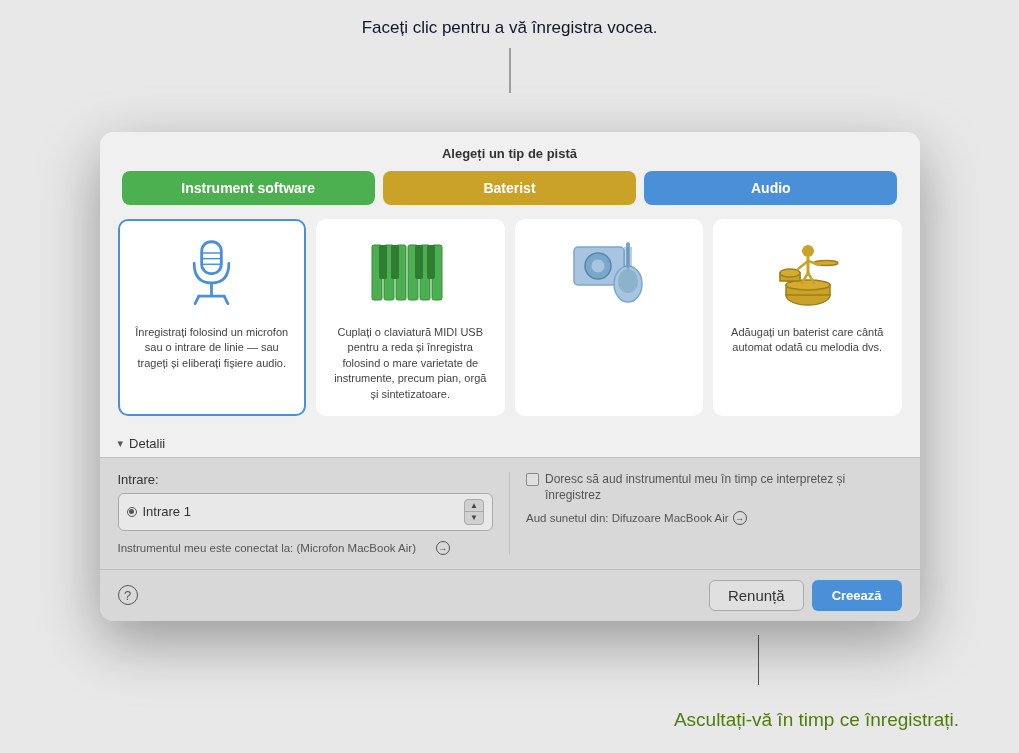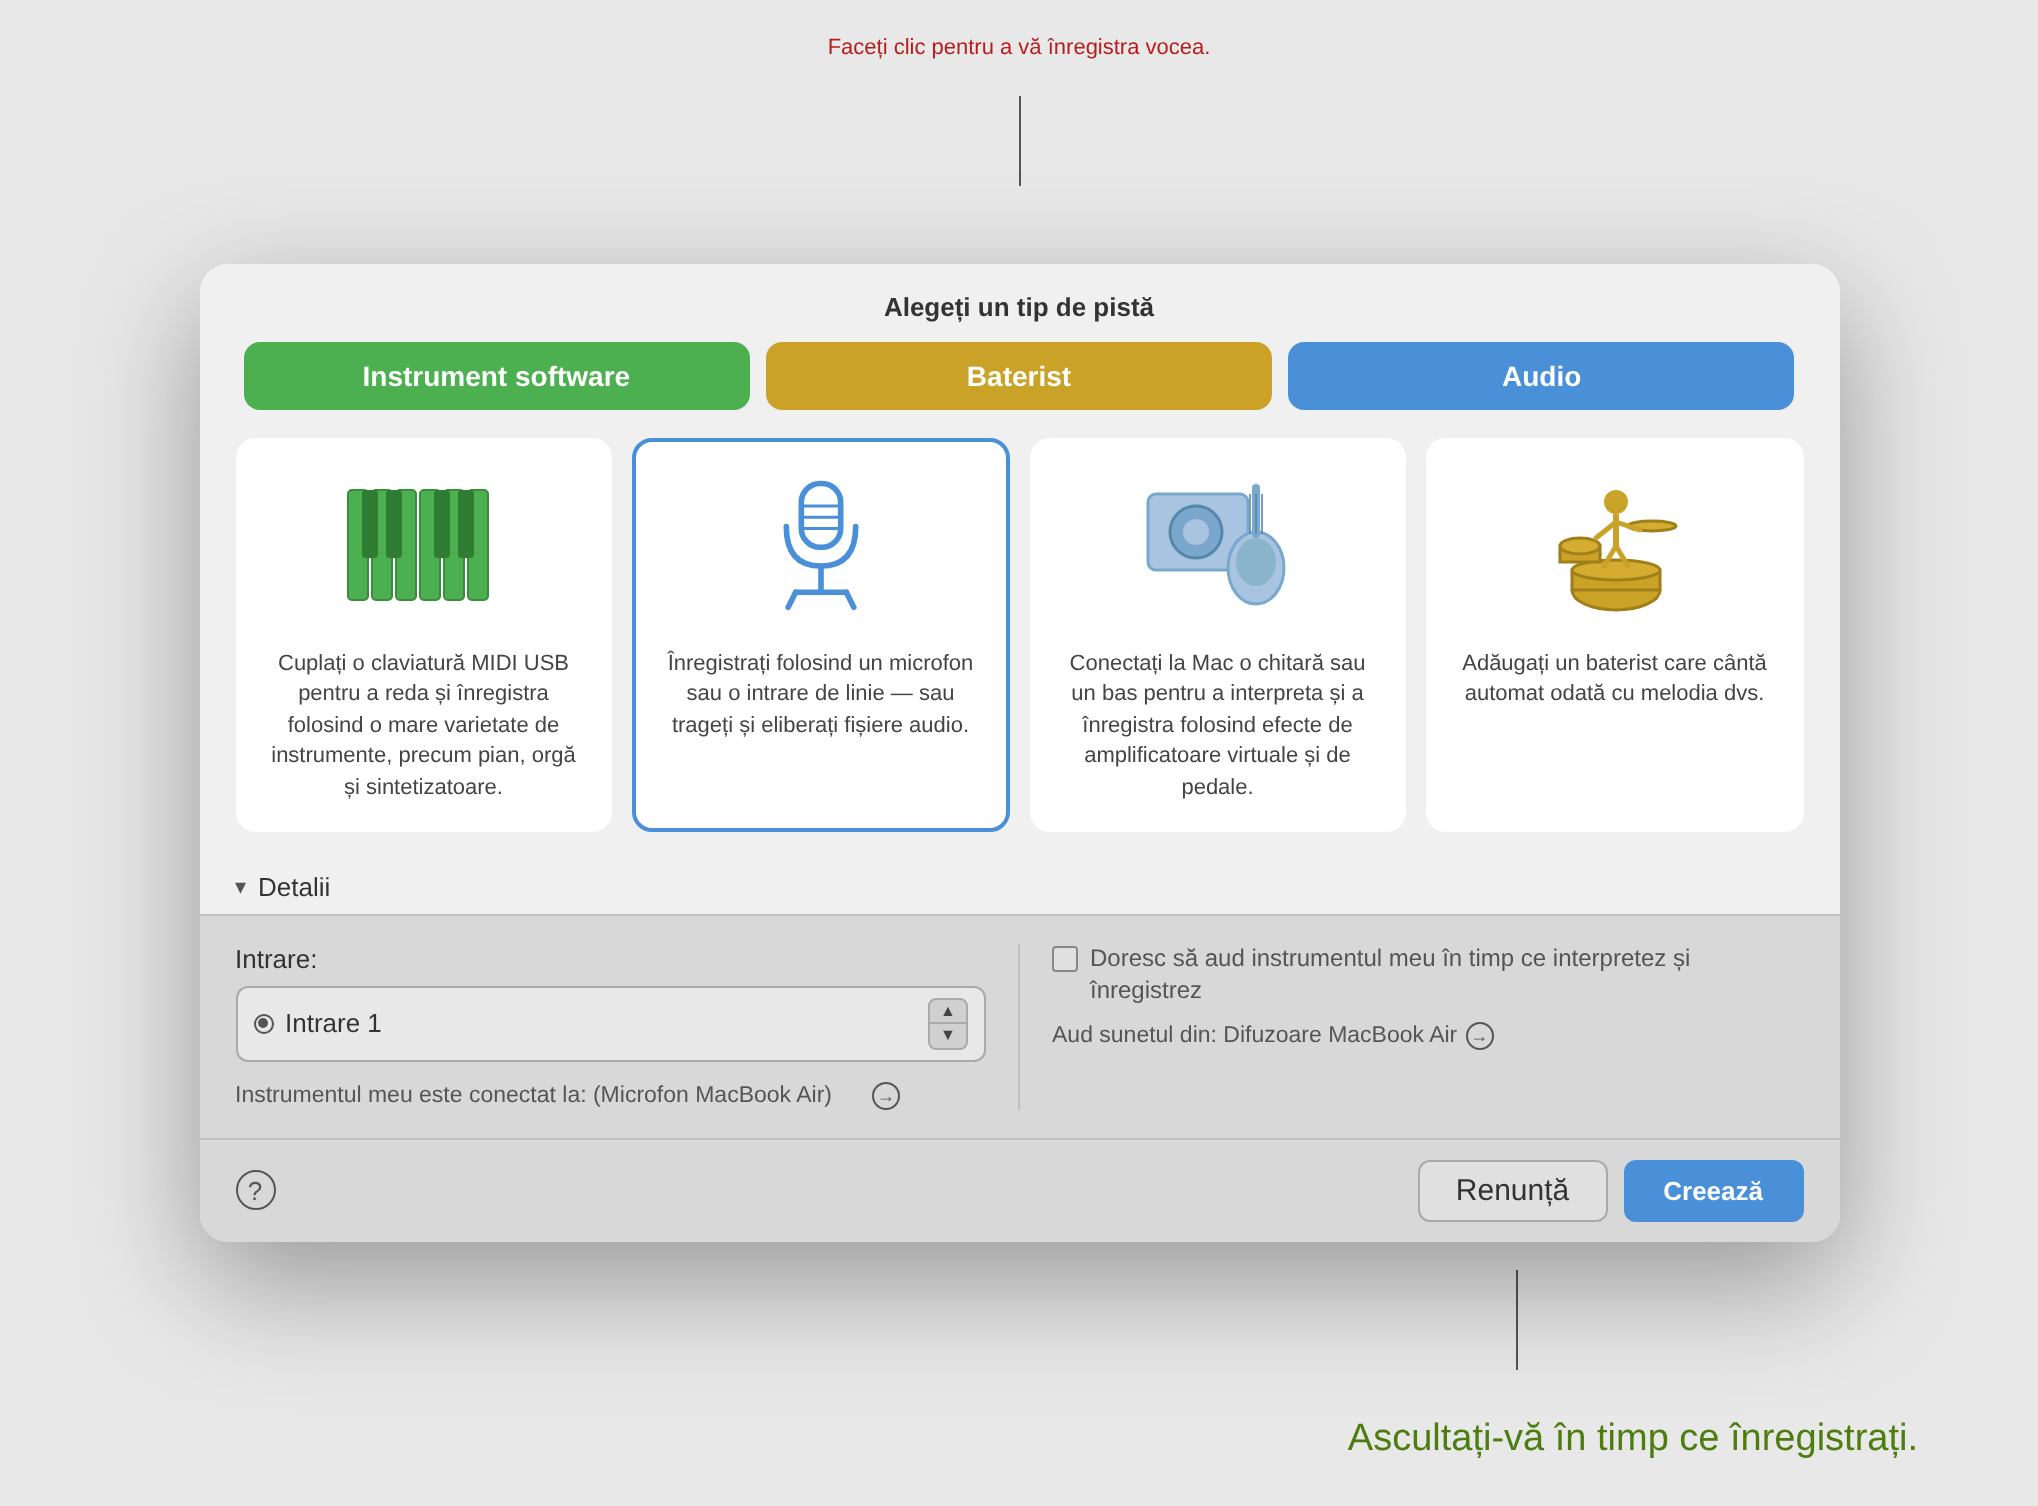--- a/index.html
+++ b/index.html
@@ -22,22 +22,22 @@
       align-items: center;
       justify-content: center;
     }
 
     
     .callout-top {
       position: absolute;
       top: 18px;
       left: 50%;
       transform: translateX(-50%);
-      font-size: 11px;
-      color: #b91c1c;
+      font-size: 17px;
+      color: #0f172a;
       white-space: nowrap;
     }
     .callout-line-top {
       position: absolute;
       top: 48px;
       left: 50%;
       width: 1px;
       height: 45px;
       background: #555;
       transform: translateX(-50%);
@@ -356,81 +356,80 @@
     <div class="dialog-header">Alegeți un tip de pistă</div>
 
     <div class="track-buttons">
       <button class="track-btn green">Instrument software</button>
       <button class="track-btn gold">Baterist</button>
       <button class="track-btn blue">Audio</button>
     </div>
 
     <div class="cards-area">
 
+      <div class="card selected">
+        <div class="card-icon">
+          <svg viewBox="0 0 55 80" width="55" height="75" xmlns="http://www.w3.org/2000/svg">
+
+            <rect x="17" y="4" width="21" height="34" rx="10" fill="none" stroke="#4a90d9" stroke-width="3"></rect>
+
+            <line x1="17" y1="16" x2="38" y2="16" stroke="#4a90d9" stroke-width="1.5"></line>
+            <line x1="17" y1="22" x2="38" y2="22" stroke="#4a90d9" stroke-width="1.5"></line>
+            <line x1="17" y1="28" x2="38" y2="28" stroke="#4a90d9" stroke-width="1.5"></line>
+
+            <path d="M9 27 Q9 48 27.5 48 Q46 48 46 27" fill="none" stroke="#4a90d9" stroke-width="3" stroke-linecap="round"></path>
+
+            <line x1="27.5" y1="48" x2="27.5" y2="62" stroke="#4a90d9" stroke-width="3"></line>
+            <line x1="14" y1="62" x2="41" y2="62" stroke="#4a90d9" stroke-width="3" stroke-linecap="round"></line>
+            <line x1="14" y1="62" x2="10" y2="70" stroke="#4a90d9" stroke-width="3" stroke-linecap="round"></line>
+            <line x1="41" y1="62" x2="45" y2="70" stroke="#4a90d9" stroke-width="3" stroke-linecap="round"></line>
+          </svg>
+        </div>
+        <div class="card-text">Înregistrați folosind un microfon sau o intrare de linie — sau trageți și eliberați fișiere audio.</div>
+      </div>
+
       <div class="card">
         <div class="card-icon">
           <svg class="piano-keys" viewBox="0 0 80 70" xmlns="http://www.w3.org/2000/svg">
 
             <rect x="2" y="5" width="10" height="55" rx="2" fill="#4caf50" stroke="#388e3c" stroke-width="1"></rect>
             <rect x="14" y="5" width="10" height="55" rx="2" fill="#4caf50" stroke="#388e3c" stroke-width="1"></rect>
             <rect x="26" y="5" width="10" height="55" rx="2" fill="#4caf50" stroke="#388e3c" stroke-width="1"></rect>
             <rect x="38" y="5" width="10" height="55" rx="2" fill="#4caf50" stroke="#388e3c" stroke-width="1"></rect>
             <rect x="50" y="5" width="10" height="55" rx="2" fill="#4caf50" stroke="#388e3c" stroke-width="1"></rect>
             <rect x="62" y="5" width="10" height="55" rx="2" fill="#4caf50" stroke="#388e3c" stroke-width="1"></rect>
 
             <rect x="9" y="5" width="8" height="34" rx="2" fill="#2e7d32"></rect>
             <rect x="21" y="5" width="8" height="34" rx="2" fill="#2e7d32"></rect>
             <rect x="45" y="5" width="8" height="34" rx="2" fill="#2e7d32"></rect>
             <rect x="57" y="5" width="8" height="34" rx="2" fill="#2e7d32"></rect>
           </svg>
         </div>
         <div class="card-text">Cuplați o claviatură MIDI USB pentru a reda și înregistra folosind o mare varietate de instrumente, precum pian, orgă și sintetizatoare.</div>
       </div>
 
-      <div class="card selected">
-        <div class="card-icon">
-          <svg viewBox="0 0 55 80" width="55" height="75" xmlns="http://www.w3.org/2000/svg">
-
-            <rect x="17" y="4" width="21" height="34" rx="10" fill="none" stroke="#4a90d9" stroke-width="3"></rect>
-
-            <line x1="17" y1="16" x2="38" y2="16" stroke="#4a90d9" stroke-width="1.5"></line>
-            <line x1="17" y1="22" x2="38" y2="22" stroke="#4a90d9" stroke-width="1.5"></line>
-            <line x1="17" y1="28" x2="38" y2="28" stroke="#4a90d9" stroke-width="1.5"></line>
-
-            <path d="M9 27 Q9 48 27.5 48 Q46 48 46 27" fill="none" stroke="#4a90d9" stroke-width="3" stroke-linecap="round"></path>
-
-            <line x1="27.5" y1="48" x2="27.5" y2="62" stroke="#4a90d9" stroke-width="3"></line>
-            <line x1="14" y1="62" x2="41" y2="62" stroke="#4a90d9" stroke-width="3" stroke-linecap="round"></line>
-            <line x1="14" y1="62" x2="10" y2="70" stroke="#4a90d9" stroke-width="3" stroke-linecap="round"></line>
-            <line x1="41" y1="62" x2="45" y2="70" stroke="#4a90d9" stroke-width="3" stroke-linecap="round"></line>
-          </svg>
-        </div>
-        <div class="card-text">Înregistrați folosind un microfon sau o intrare de linie — sau trageți și eliberați fișiere audio.</div>
-      </div>
-
       <div class="card">
         <div class="card-icon">
           <svg viewBox="0 0 78 72" width="78" height="72" xmlns="http://www.w3.org/2000/svg">
 
             <rect x="4" y="8" width="50" height="38" rx="4" fill="#a8c4e0" stroke="#7aa8cc" stroke-width="1.5"></rect>
 
             <circle cx="28" cy="27" r="13" fill="#7aa8cc" stroke="#5588aa" stroke-width="1.5"></circle>
             <circle cx="28" cy="27" r="7" fill="#a8c4e0" stroke="#7aa8cc" stroke-width="1"></circle>
 
             <ellipse cx="58" cy="45" rx="14" ry="18" fill="#a8c4e0" stroke="#7aa8cc" stroke-width="1.5"></ellipse>
             <ellipse cx="58" cy="42" rx="10" ry="12" fill="#8ab4cc"></ellipse>
 
             <line x1="58" y1="28" x2="58" y2="5" stroke="#7aa8cc" stroke-width="4" stroke-linecap="round"></line>
 
             <line x1="55" y1="28" x2="55" y2="8" stroke="#5588aa" stroke-width="0.8"></line>
             <line x1="58" y1="28" x2="58" y2="8" stroke="#5588aa" stroke-width="0.8"></line>
             <line x1="61" y1="28" x2="61" y2="8" stroke="#5588aa" stroke-width="0.8"></line>
           </svg>
         </div>
-        <div class="card-text">Conectați la Mac o chitară sau un bas pentru a interpreta și a înregistra folosind efecte de amplificatoare virtuale și de pedale.</div>
       </div>
 
       <div class="card">
         <div class="card-icon">
           <svg viewBox="0 0 75 72" width="75" height="72" xmlns="http://www.w3.org/2000/svg">
 
             <ellipse cx="38" cy="56" rx="22" ry="10" fill="#c9a227" stroke="#a07f1a" stroke-width="1.5"></ellipse>
             <rect x="16" y="46" width="44" height="10" fill="#c9a227" stroke="#a07f1a" stroke-width="1.5"></rect>
             <ellipse cx="38" cy="46" rx="22" ry="5" fill="#d4ad30" stroke="#a07f1a" stroke-width="1.5"></ellipse>
 

